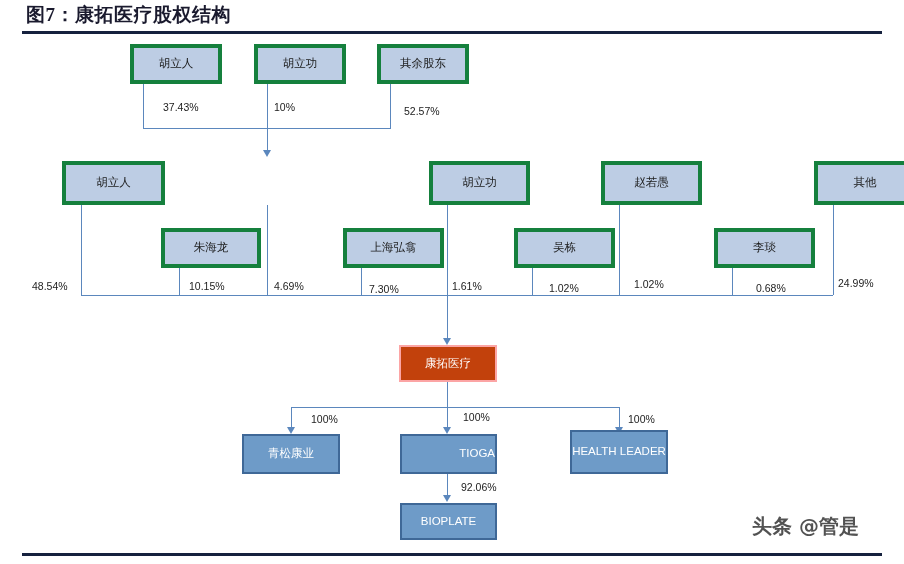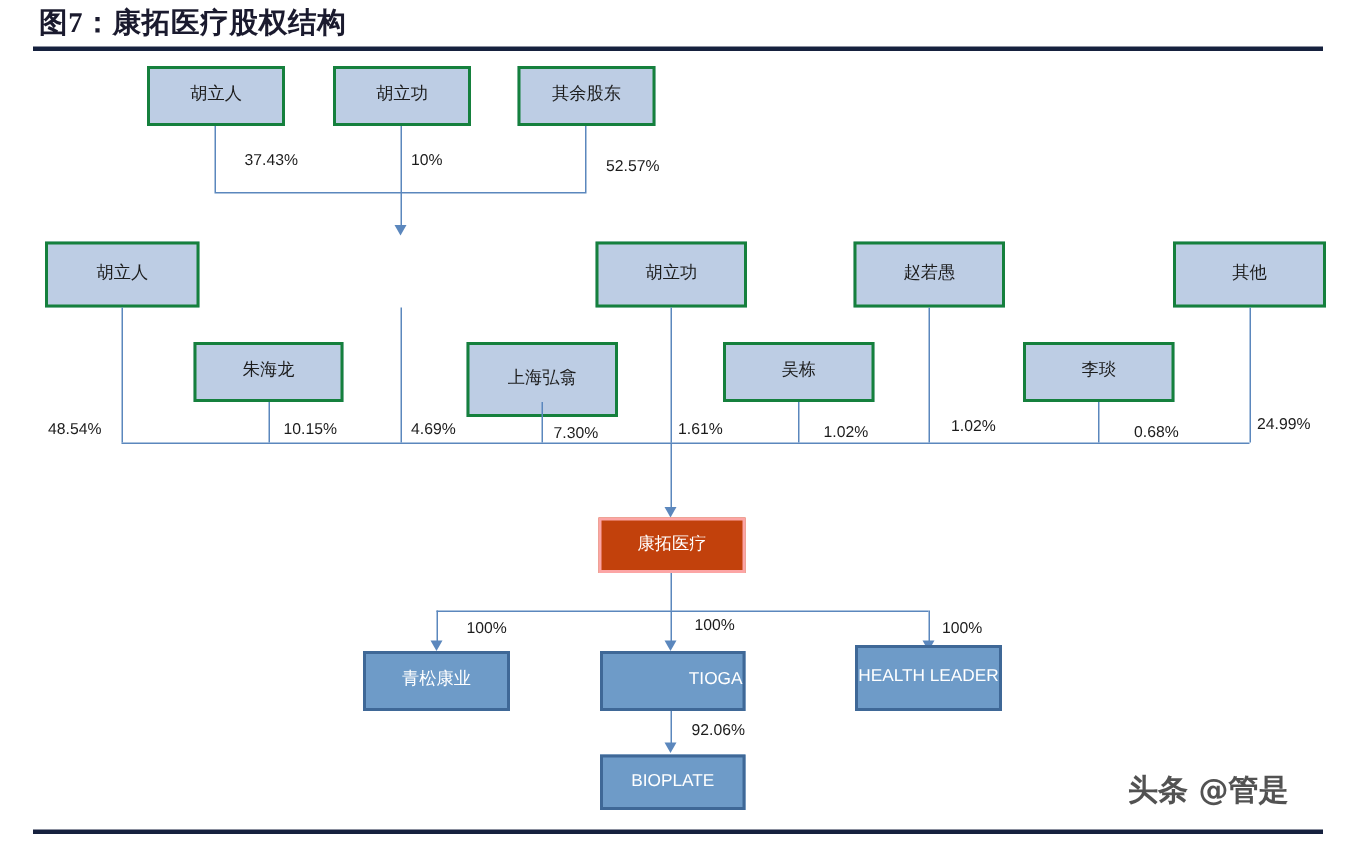--- a/index.html
+++ b/index.html
@@ -53,23 +53,24 @@
     position: absolute;
     box-sizing: border-box;
     display: flex;
     align-items: center;
     justify-content: center;
     text-align: center;
     line-height: 1.15;
   }
   .node-light {
     background: #bdcde4;
-    border: 2px solid #15803d;
+    border: 4px solid #15803d;
     color: #1c1c1c;
     font-size: 11.5px;
+    margin-left: 32px;
   }
   .node-mid {
     background: #6e9bc8;
     border: 2px solid #3f6897;
     color: #ffffff;
     font-size: 11.5px;
   }
   .node-dark {
     background: #c2410c;
     border: 2px solid #fca5a5;
@@ -156,21 +157,21 @@
   <div class="node node-light" style="left:569px; top:161px; width:101px; height:44px;">
     <span>赵若愚</span>
   </div>
   <div class="node node-light" style="left:782px; top:161px; width:102px; height:44px;">
     <span>其他</span>
   </div>
 
   <div class="node node-light" style="left:129px; top:228px; width:100px; height:40px;">
     <span>朱海龙</span>
   </div>
-  <div class="node node-light" style="left:311px; top:228px; width:101px; height:50px;">
+  <div class="node node-light" style="left:311px; top:228px; width:101px; height:40px;">
     <span>上海弘翕</span>
   </div>
   <div class="node node-light" style="left:482px; top:228px; width:101px; height:40px;">
     <span>吴栋</span>
   </div>
   <div class="node node-light" style="left:682px; top:228px; width:101px; height:40px;">
     <span>李琰</span>
   </div>
 
   <div class="vline" style="left:81px;  top:205px; height:90px;"></div>

